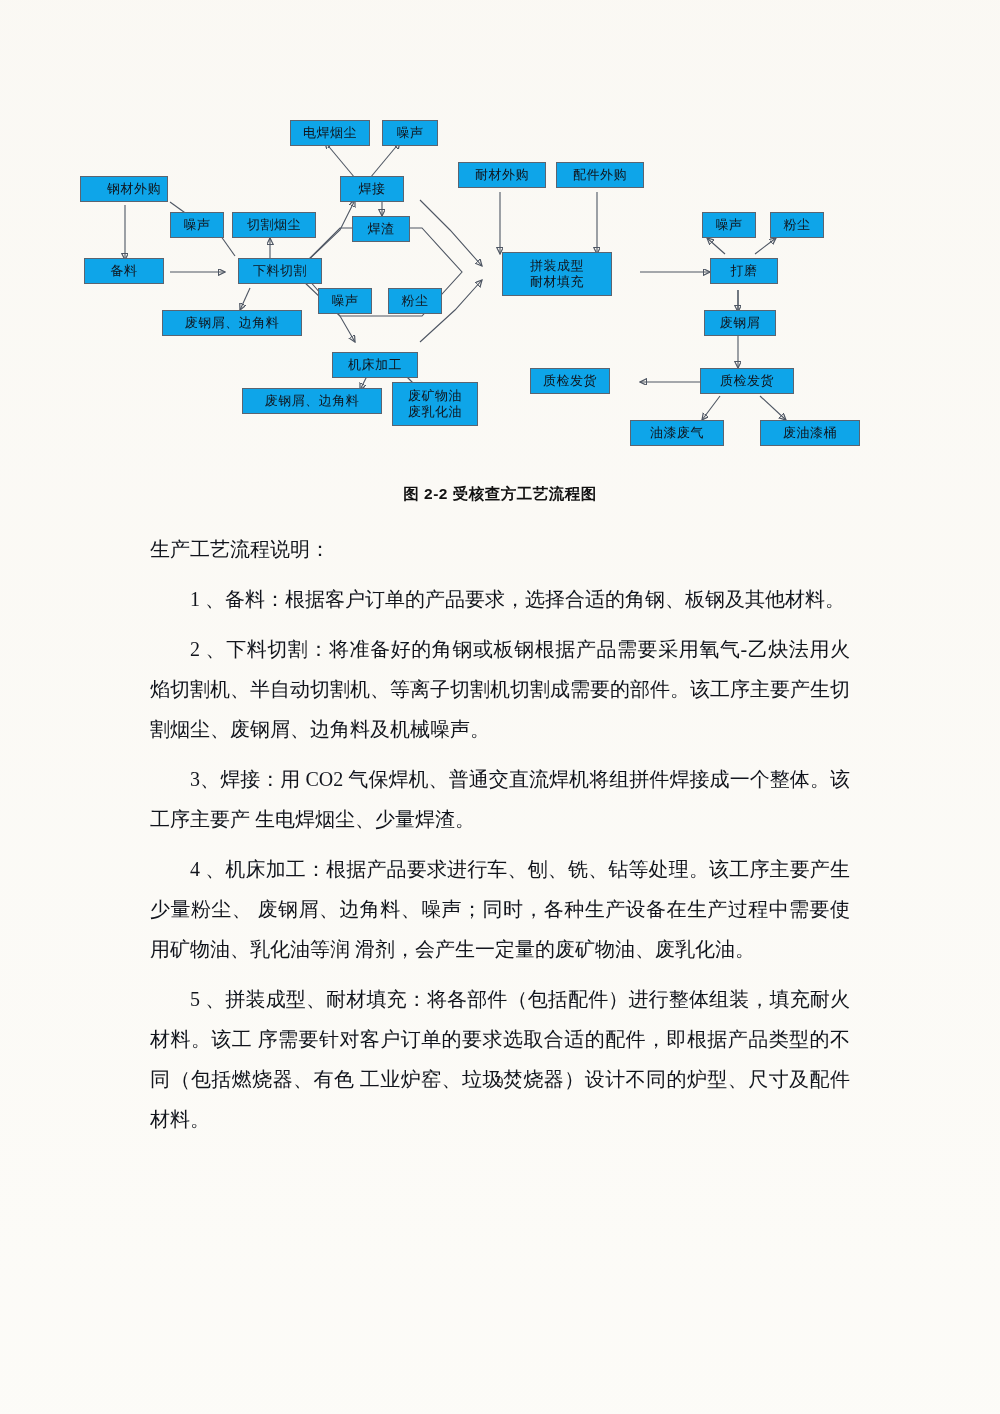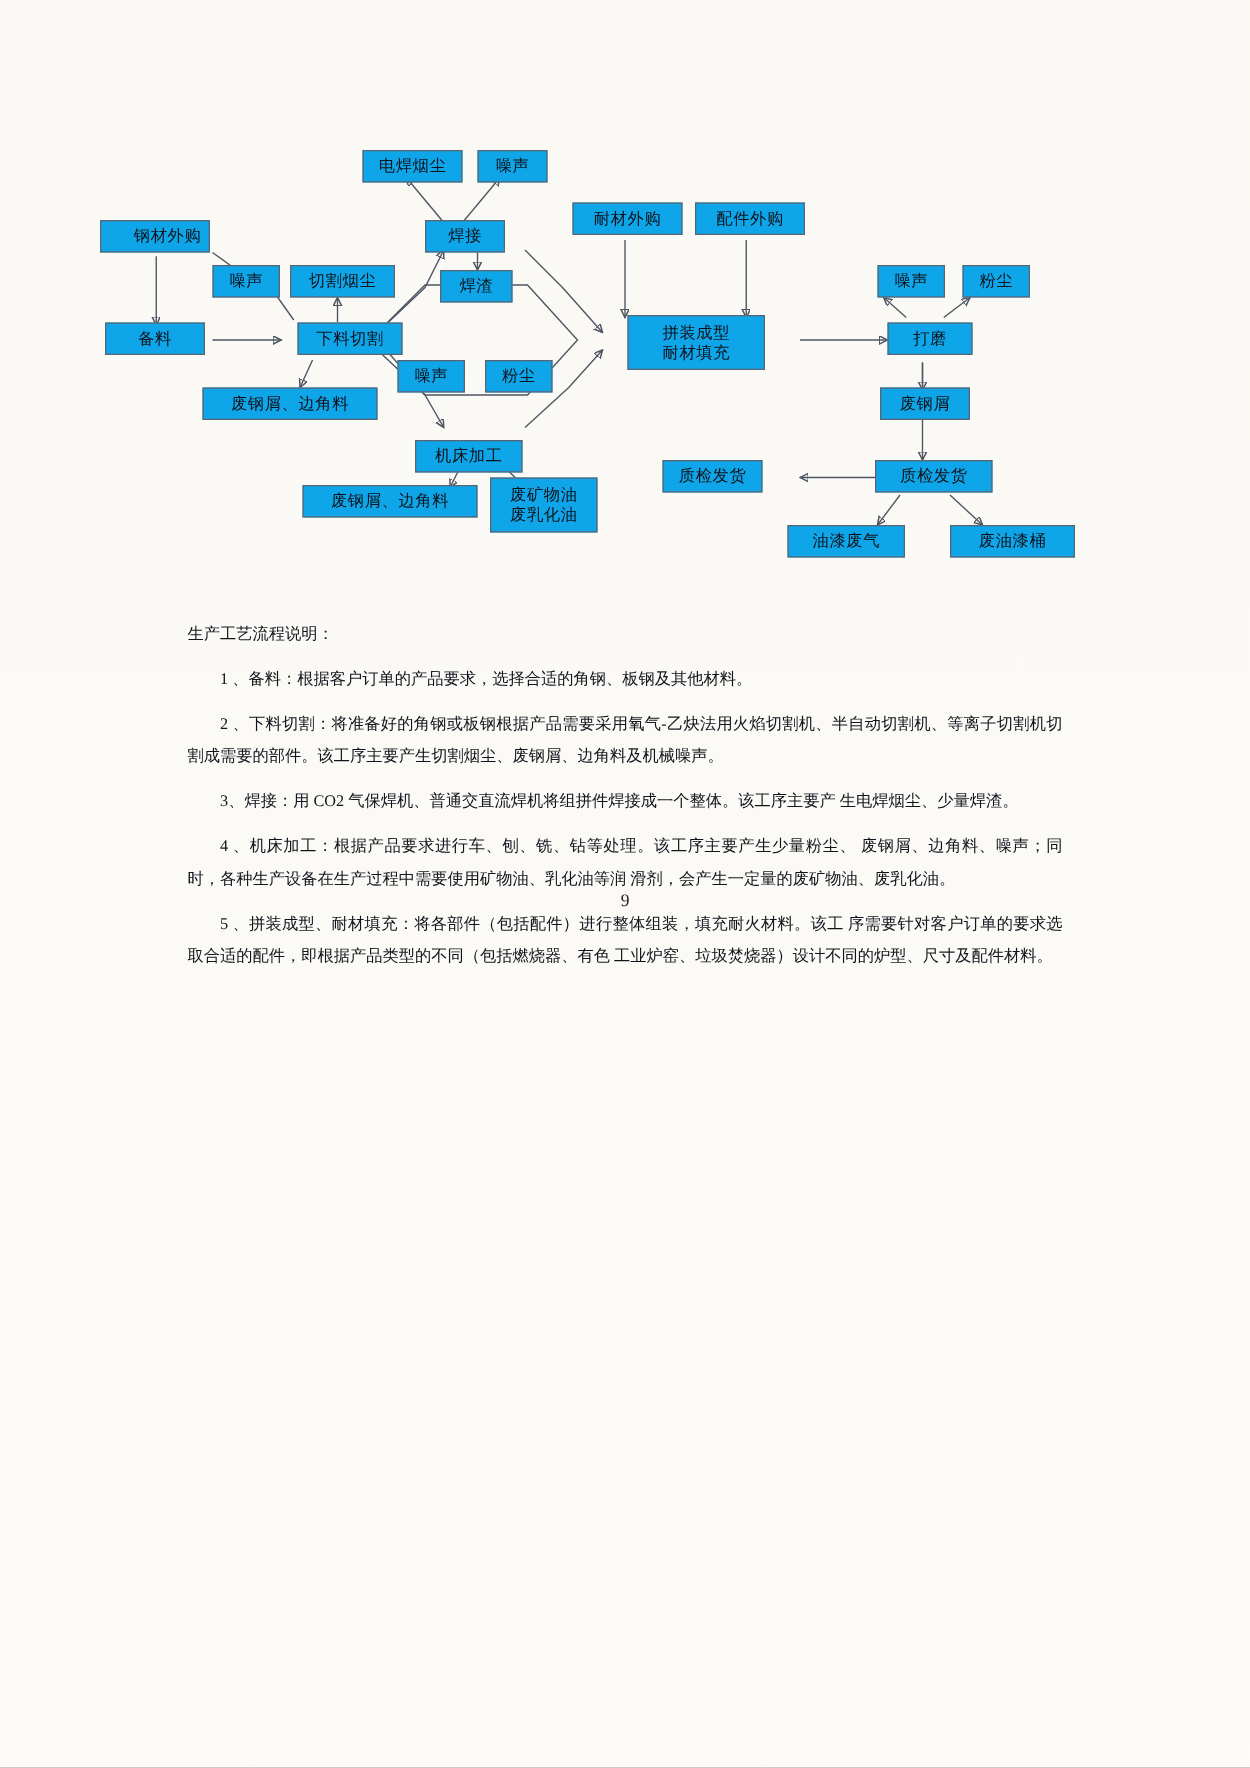--- a/index.html
+++ b/index.html
@@ -49,21 +49,21 @@
     color:#111;
     margin-top:14px;
     font-family:"Liberation Sans", sans-serif;
     letter-spacing:0.5px;
   }
 
   
   .body-text{
     width:700px;
     margin:24px auto 0 auto;
-    font-size:13px;
+    font-size:20px;
     line-height:2.0;
     color:#11141c;
     text-align:justify;
   }
   .body-text p{margin:0 0 10px 0; text-indent:2em;}
   .body-text p.noindent{text-indent:0;}
 
   .pagenum{
     position:absolute;
     bottom:48px;left:0;right:0;
@@ -170,20 +170,21 @@
       <div class="node" style="left:322px;top:262px;width:86px;height:44px;display:flex;align-items:center;justify-content:center;">废矿物油
 废乳化油</div>
 
       <div class="node" style="left:460px;top:248px;width:80px;">质检发货</div>
       <div class="node" style="left:630px;top:248px;width:94px;">质检发货</div>
 
       <div class="node" style="left:560px;top:300px;width:94px;">油漆废气</div>
       <div class="node" style="left:690px;top:300px;width:100px;">废油漆桶</div>
     </div>
 
+    <div class="figcaption">图 2-2 受核查方工艺流程图</div>
 
     <div class="body-text">
       <p class="noindent">生产工艺流程说明：</p>
       <p>1 、备料：根据客户订单的产品要求，选择合适的角钢、板钢及其他材料。</p>
       <p>2 、下料切割：将准备好的角钢或板钢根据产品需要采用氧气-乙炔法用火焰切割机、半自动切割机、等离子切割机切割成需要的部件。该工序主要产生切割烟尘、废钢屑、边角料及机械噪声。</p>
       <p>3、焊接：用 CO2 气保焊机、普通交直流焊机将组拼件焊接成一个整体。该工序主要产 生电焊烟尘、少量焊渣。</p>
       <p>4 、机床加工：根据产品要求进行车、刨、铣、钻等处理。该工序主要产生少量粉尘、 废钢屑、边角料、噪声；同时，各种生产设备在生产过程中需要使用矿物油、乳化油等润 滑剂，会产生一定量的废矿物油、废乳化油。</p>
       <p>5 、拼装成型、耐材填充：将各部件（包括配件）进行整体组装，填充耐火材料。该工 序需要针对客户订单的要求选取合适的配件，即根据产品类型的不同（包括燃烧器、有色 工业炉窑、垃圾焚烧器）设计不同的炉型、尺寸及配件材料。</p>
     </div>
 

